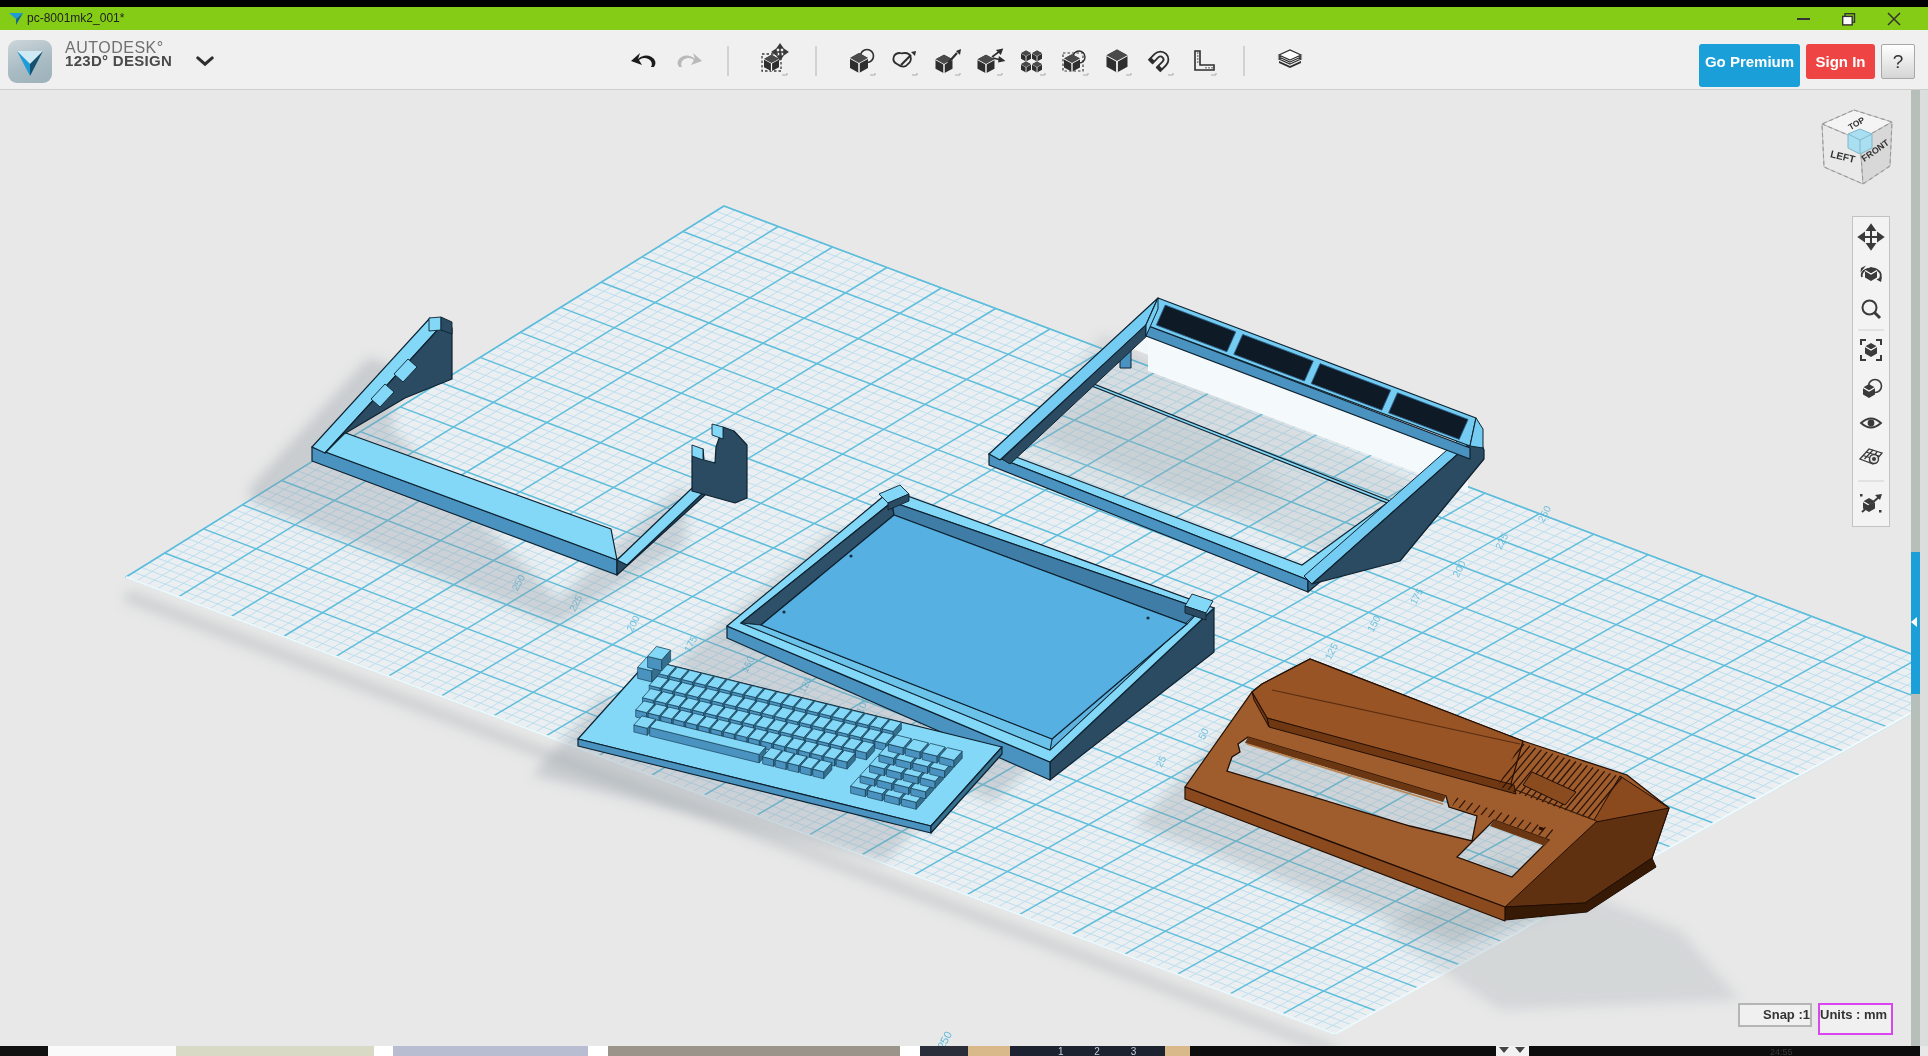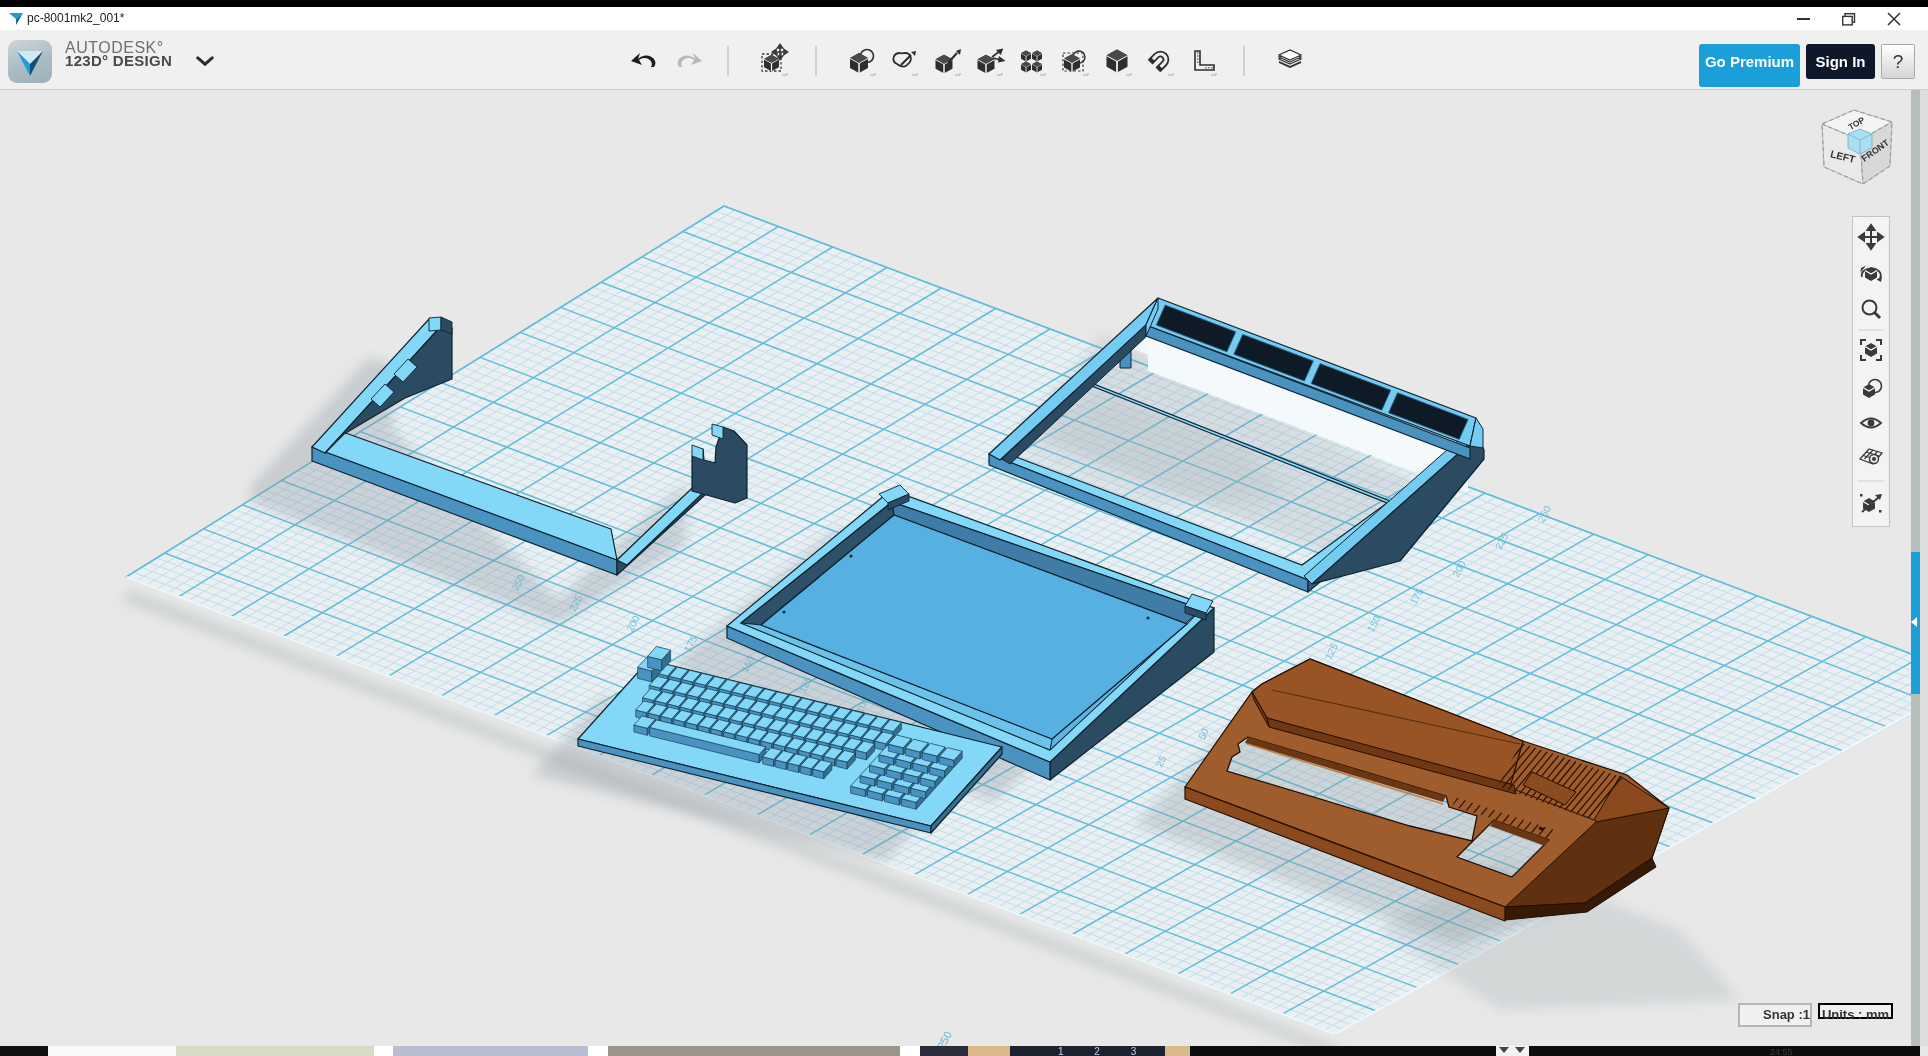--- a/index.html
+++ b/index.html
@@ -1,18 +1,18 @@
 <!DOCTYPE html>
 <html><head><meta charset="utf-8"><style>
 *{margin:0;padding:0;box-sizing:border-box}
 body{width:1928px;height:1056px;overflow:hidden;position:relative;background:#e8e8e8;font-family:"Liberation Sans",sans-serif}
 .abs{position:absolute}
 </style></head><body>
 <div class="abs" style="left:0;top:0;width:1928px;height:7px;background:#000"></div>
-<div class="abs" style="left:0;top:7px;width:1928px;height:23px;background:#ffffff">
+<div class="abs" style="left:0;top:7px;width:1928px;height:23px;background:#84cc16">
   <svg class="abs" style="left:8px;top:4px" width="16" height="16" viewBox="0 0 16 16">
     <polygon points="1,2 15,2 8,8" fill="#1e9cd7"></polygon>
       <polygon points="8,8 15,2 8,14" fill="#156a94"></polygon>
   </svg>
   <span class="abs" style="left:27px;top:4px;font-size:12px;color:#222">pc-8001mk2_001*</span>
   <div class="abs" style="left:1797px;top:11px;width:13px;height:1.5px;background:#333"></div>
   <svg class="abs" style="left:1842px;top:6px" width="14" height="13" viewBox="0 0 14 13">
     <rect x="3" y="0.7" width="9.5" height="8.5" fill="none" stroke="#333" stroke-width="1.4"></rect>
     <rect x="0.7" y="3.4" width="9.5" height="8.5" fill="#fff" stroke="#333" stroke-width="1.4"></rect>
   </svg>
@@ -197,21 +197,21 @@
       <g transform="translate(1290,61)">
         <g stroke="#2e2e2e" stroke-width="1.2" fill="#fff">
           <polygon points="0,3 11,-2 0,-7 -11,-2"></polygon>
           <polygon points="0,1 11,-4 0,-9 -11,-4"></polygon>
           <polygon points="0,-1 11,-6 0,-11 -11,-6"></polygon>
         </g>
         <polygon points="0,5 11,0 11,2 0,7 -11,2 -11,0" fill="#2e2e2e"></polygon>
       </g>
     </svg>
   <div class="abs" style="left:1699px;top:14px;width:101px;height:43px;background:#1a9fd8;border-radius:3px;color:#fff;font-size:15px;font-weight:bold;text-align:center;line-height:35px">Go Premium</div>
-  <div class="abs" style="left:1806px;top:14px;width:69px;height:35px;background:#0f172a;border-radius:3px;color:#fff;font-size:15px;font-weight:bold;text-align:center;line-height:35px">Sign In</div>
+  <div class="abs" style="left:1806px;top:14px;width:69px;height:35px;background:#ef4444;border-radius:3px;color:#fff;font-size:15px;font-weight:bold;text-align:center;line-height:35px">Sign In</div>
   <div class="abs" style="left:1881px;top:14px;width:34px;height:35px;background:linear-gradient(#ffffff,#d5d5d5);border:1px solid #a8a8a8;border-radius:2px;color:#333;font-size:19px;text-align:center;line-height:33px">?</div>
 </div>
 <svg class="abs" style="left:0;top:90px" width="1928" height="956" viewBox="0 90 1928 956">
   <defs>
     <clipPath id="vpclip">
         <rect x="0" y="90" width="1911" height="956"></rect>
       </clipPath>
     <filter id="soft" x="-20%" y="-20%" width="140%" height="140%">
         <feGaussianBlur stdDeviation="6"></feGaussianBlur>
       </filter>
@@ -956,21 +956,21 @@
       <path d="M 4,-8 L 9,-3 L 11,-9 Z" fill="#3a3a3a"></path>
       <rect x="-11" y="-9" width="2.5" height="2.5" fill="#3a3a3a"></rect>
       <rect x="8" y="7" width="2.5" height="2.5" fill="#3a3a3a"></rect>
     </g>
 </svg>
 <div class="abs" style="left:1911px;top:90px;width:9px;height:956px;background:#b6bfba"></div>
 <div class="abs" style="left:1920px;top:90px;width:8px;height:956px;background:#dcdedd"></div>
 <div class="abs" style="left:1911px;top:552px;width:9px;height:142px;background:#1b9fd8"></div>
 <div class="abs" style="left:1911px;top:617px;width:0;height:0;border-top:5px solid transparent;border-bottom:5px solid transparent;border-right:6px solid #fff"></div>
 <div class="abs" style="left:1738px;top:1003px;width:74px;height:24px;background:#f0f0f0;border:2px solid #b5b5b5;font-size:13px;font-weight:bold;color:#333;text-align:right;line-height:20px">Snap :1</div>
-<div class="abs" style="left:1818px;top:1003px;width:75px;height:16px;background:#f0f0f0;border:2px solid #000000;font-size:13px;font-weight:bold;color:#333;text-align:center;line-height:20px">Units : mm</div>
+<div class="abs" style="left:1818px;top:1003px;width:75px;height:32px;background:#f0f0f0;border:2px solid #d946ef;font-size:13px;font-weight:bold;color:#333;line-height:20px">Units : mm</div>
 <div class="abs" style="left:0;top:1046px;width:1867px;height:10px;background:#0d0d0d">
     <div style="position:absolute;left:0px;top:0;width:48px;height:10px;background:#111111"></div>
     <div style="position:absolute;left:48px;top:0;width:128px;height:10px;background:#fafafa"></div>
     <div style="position:absolute;left:176px;top:0;width:198px;height:10px;background:#d9dac6"></div>
     <div style="position:absolute;left:374px;top:0;width:19px;height:10px;background:#ffffff"></div>
     <div style="position:absolute;left:393px;top:0;width:195px;height:10px;background:#b9bdd2"></div>
     <div style="position:absolute;left:588px;top:0;width:20px;height:10px;background:#ffffff"></div>
     <div style="position:absolute;left:608px;top:0;width:292px;height:10px;background:#9b948b"></div>
     <div style="position:absolute;left:900px;top:0;width:20px;height:10px;background:#ffffff"></div>
     <div style="position:absolute;left:920px;top:0;width:48px;height:10px;background:#2a2d3a"></div>

